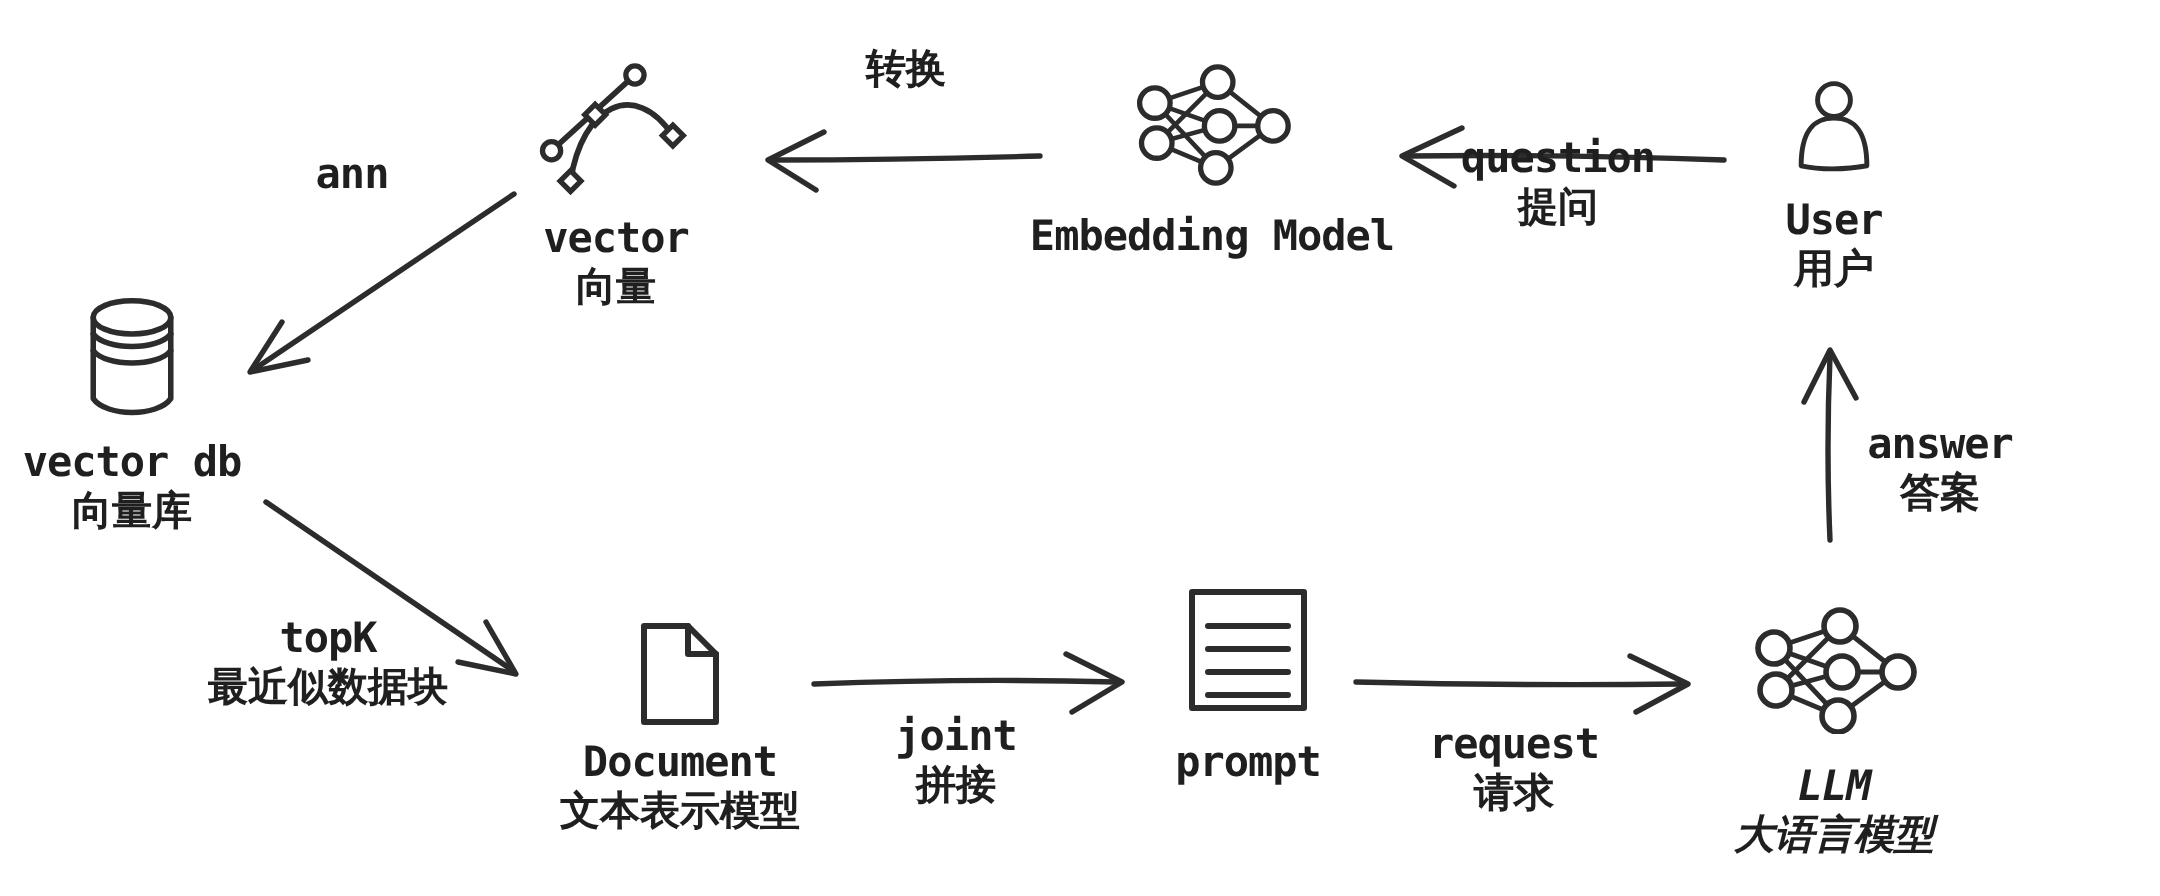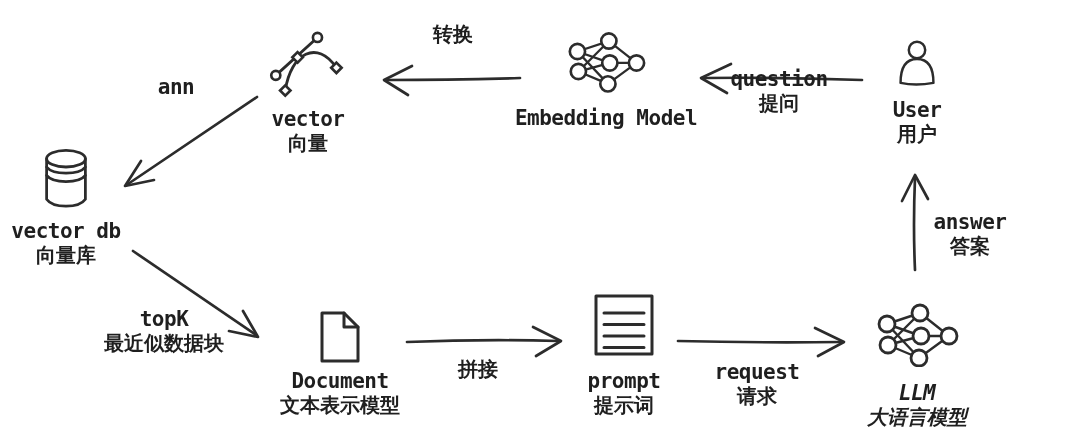--- a/index.html
+++ b/index.html
@@ -161,21 +161,20 @@
 </div>
 
 <div class="node" id="n-prompt">
   <div class="icon">
     <svg width="62" height="64" viewBox="0 0 62 64">
       <rect class="icon-stroke" x="3" y="3" width="56" height="58"></rect>
       <path class="icon-stroke" d="M 11,20 L 51,20 M 11,31.5 L 51,31.5 M 11,43 L 51,43 M 11,54.5 L 51,54.5"></path>
     </svg>
   </div>
   <div class="en">prompt</div>
-  <div class="zh">提示词</div>
 </div>
 
 <div class="node" id="n-llm">
   <div class="icon">
     <svg width="84" height="64" viewBox="0 0 84 64">
       <g class="icon-edge">
         <path d="M 12,21 L 45,10 M 12,21 L 46,33 M 12,21 L 44,55"></path>
         <path d="M 13,42 L 45,10 M 13,42 L 46,33 M 13,42 L 44,55"></path>
         <path d="M 45,10 L 74,33 M 46,33 L 74,33 M 44,55 L 74,33"></path>
       </g>
@@ -199,20 +198,21 @@
   <div class="zh">转换</div>
 </div>
 <div class="edge-label" id="e-ann">
   <div class="en">ann</div>
 </div>
 <div class="edge-label" id="e-topk">
   <div class="en">topK</div>
   <div class="zh">最近似数据块</div>
 </div>
 <div class="edge-label" id="e-joint">
+  <div class="en">joint</div>
   <div class="zh">拼接</div>
 </div>
 <div class="edge-label" id="e-request">
   <div class="en">request</div>
   <div class="zh">请求</div>
 </div>
 <div class="edge-label" id="e-answer">
   <div class="en">answer</div>
   <div class="zh">答案</div>
 </div>

